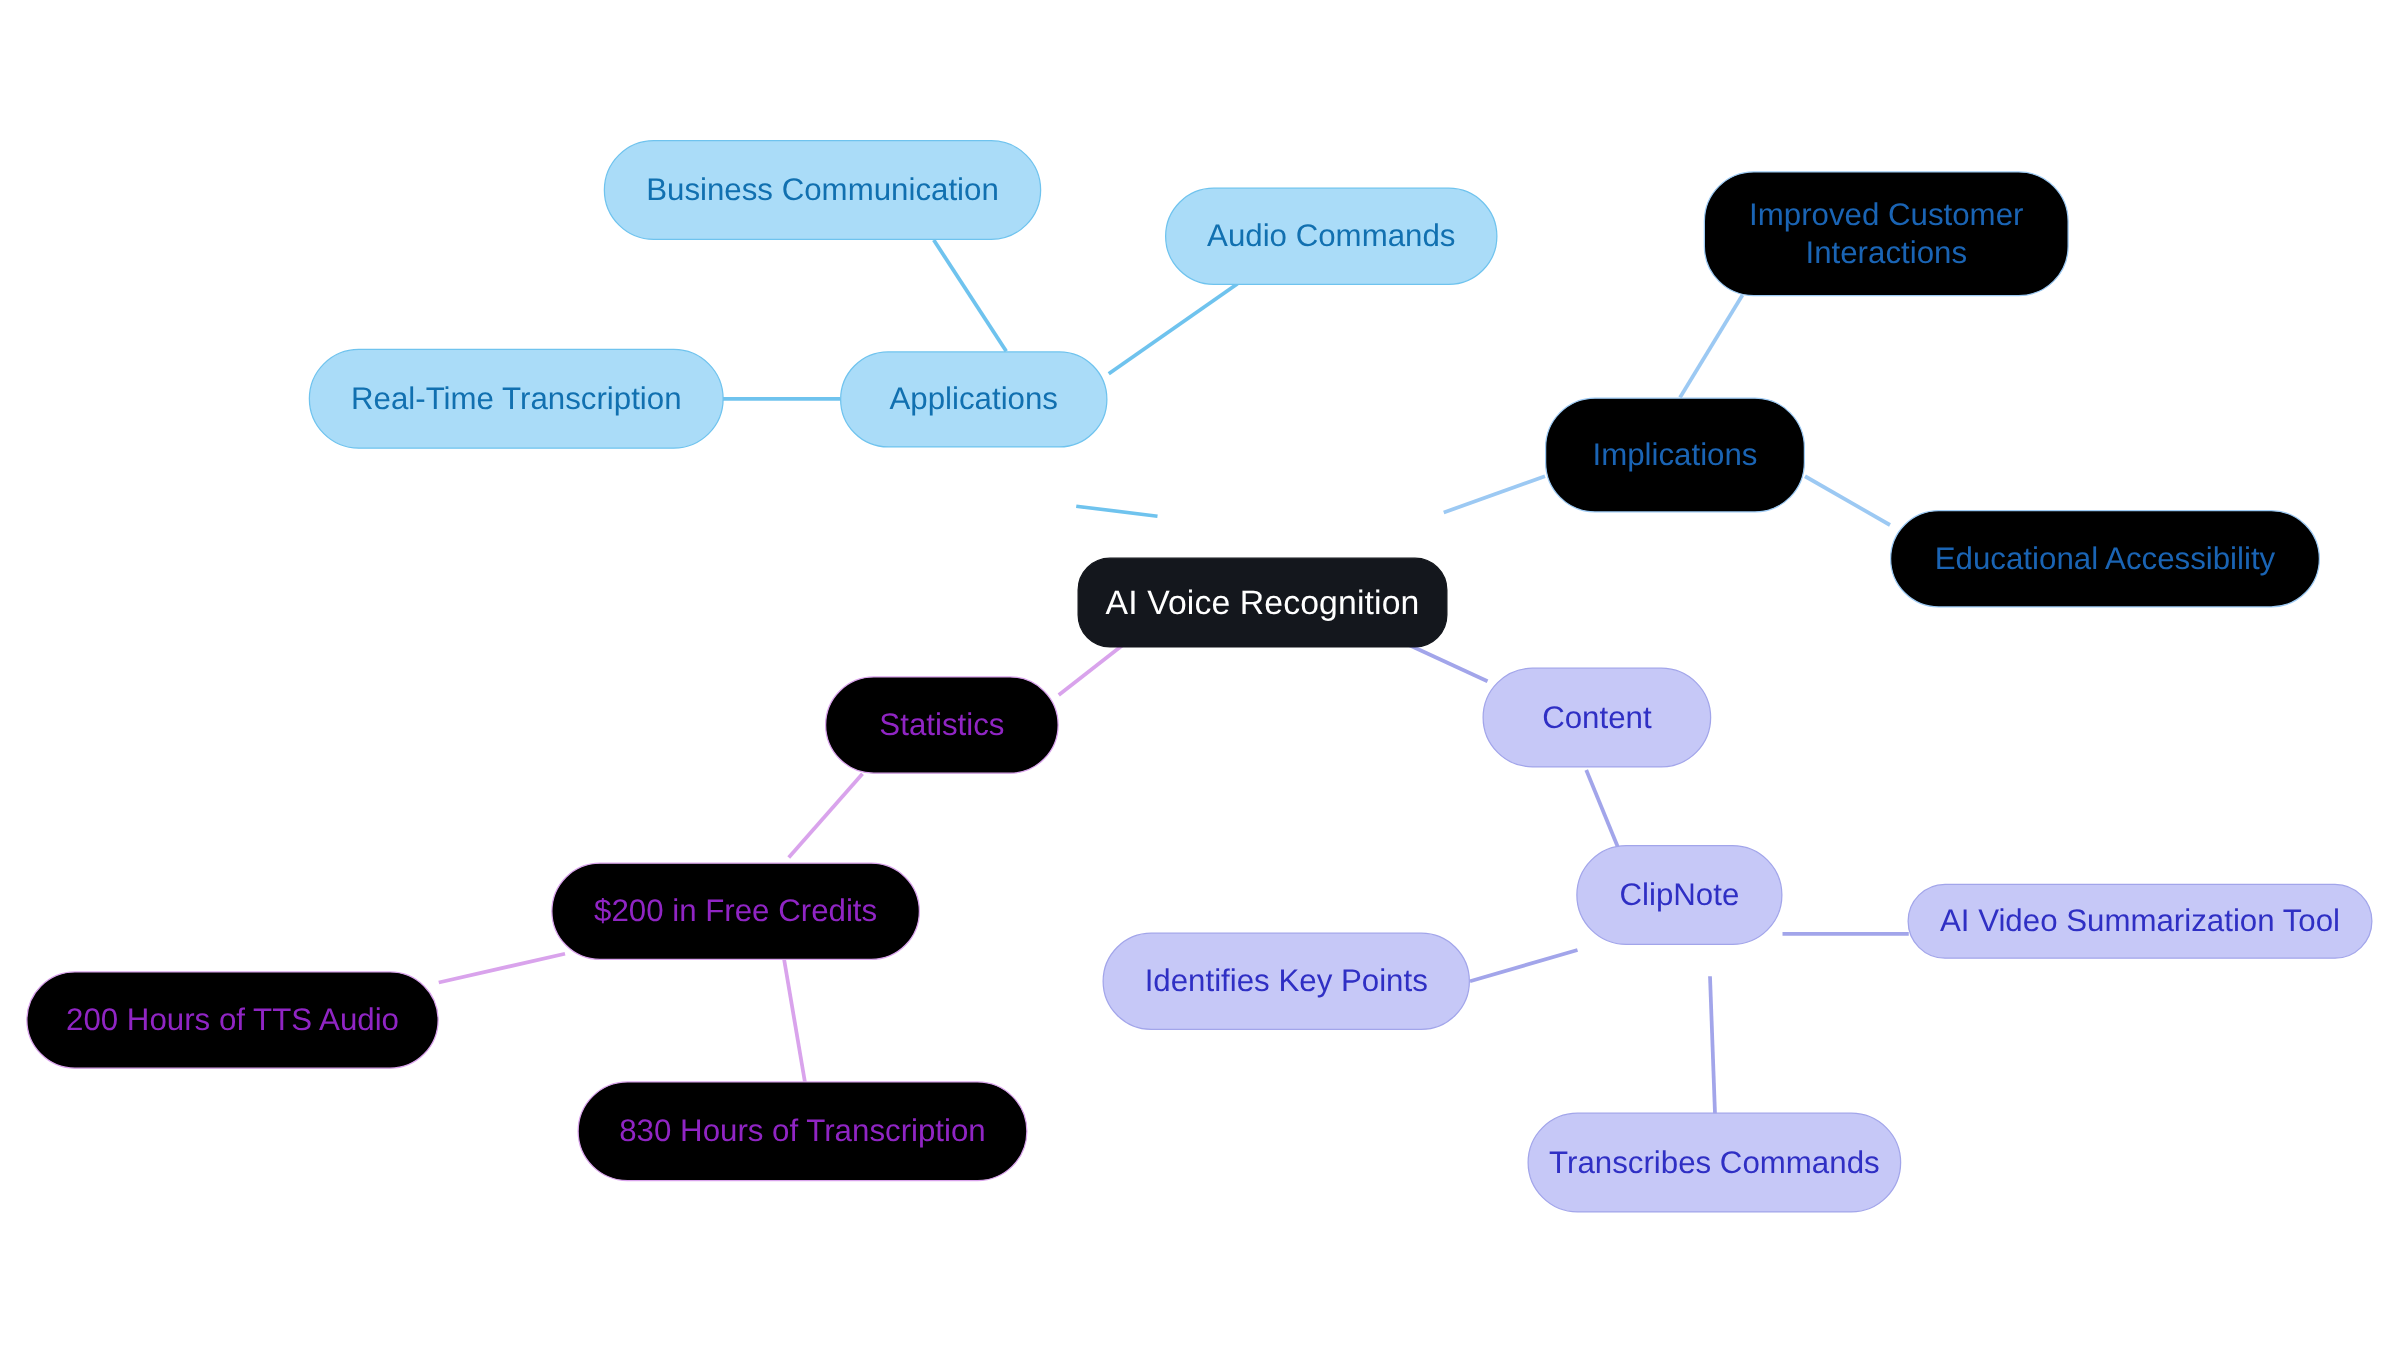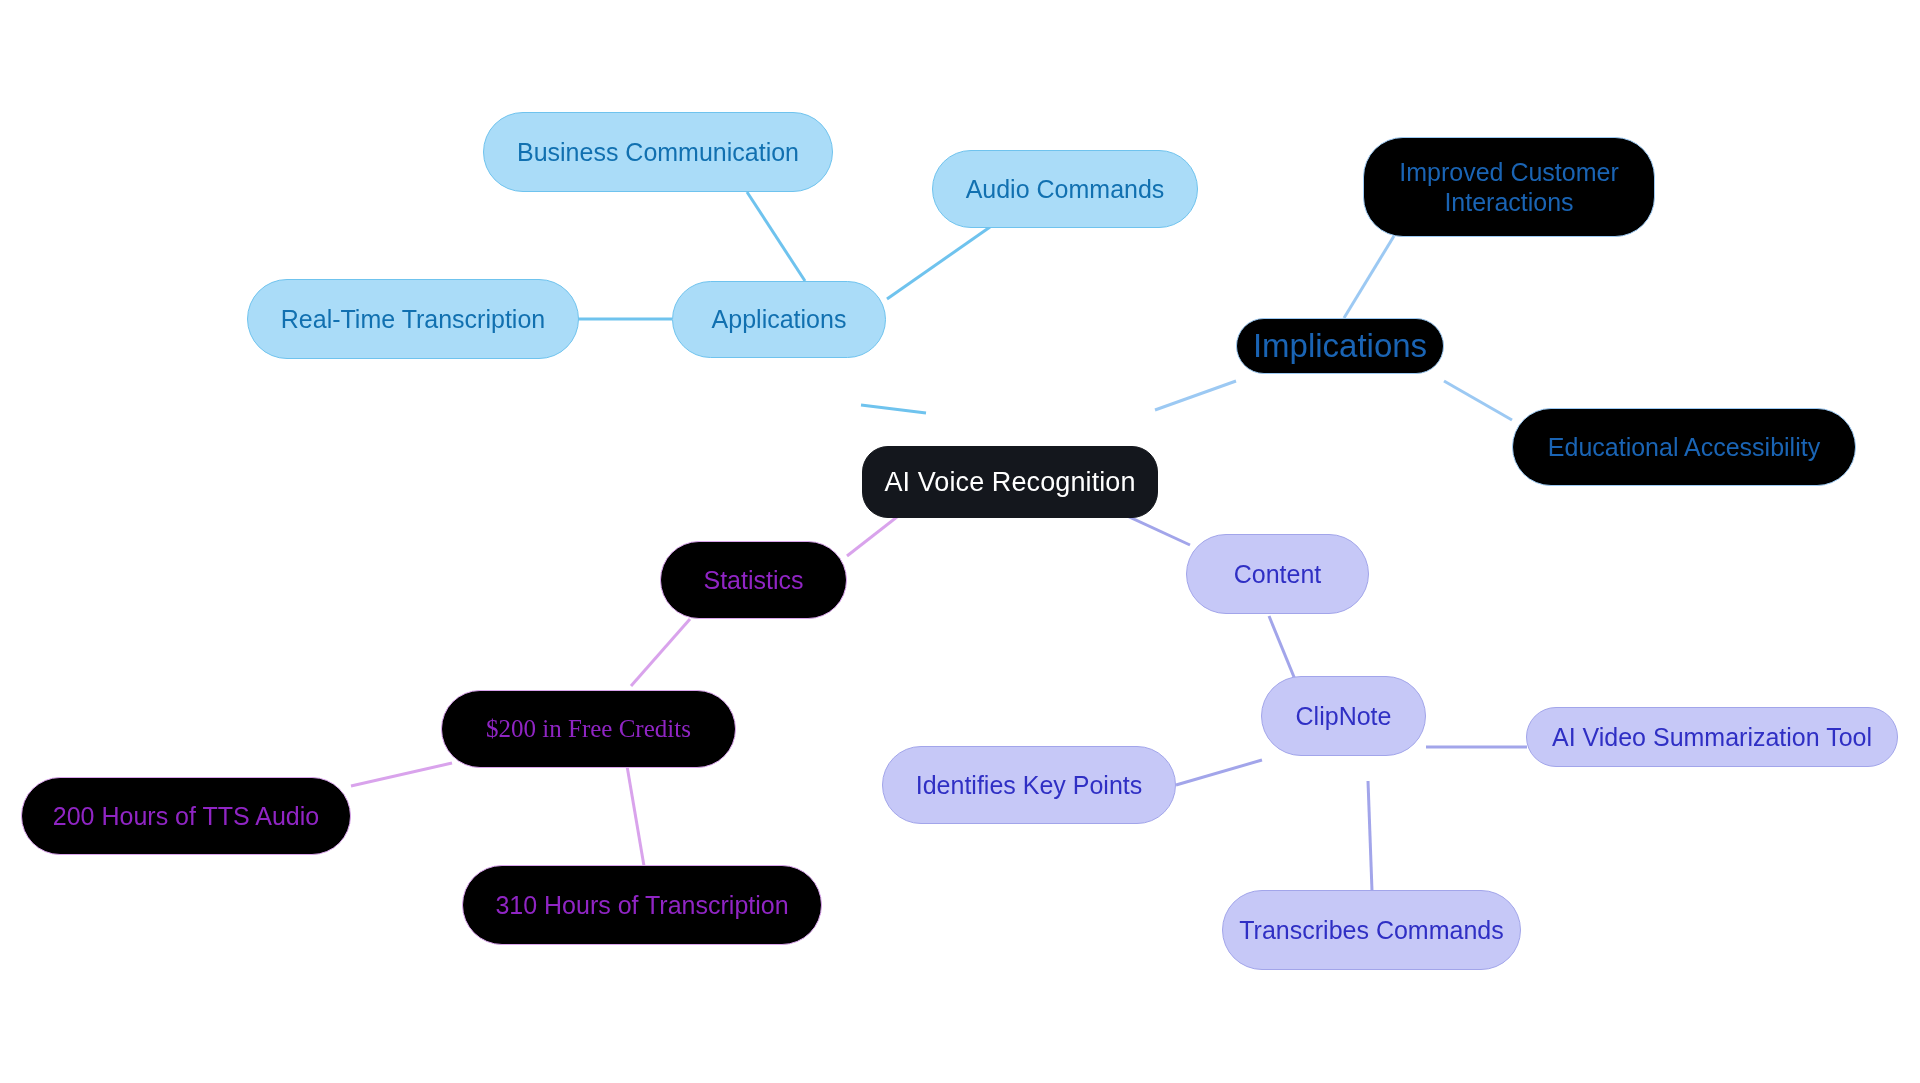--- a/index.html
+++ b/index.html
@@ -124,47 +124,47 @@
   </div>
 
   <div class="node fill-blue" style="left:932px; top:150px; width:266px; height:78px; font-size:25px;">
     <span>Audio Commands</span>
   </div>
 
   <div class="node fill-blue" style="left:247px; top:279px; width:332px; height:80px; font-size:25px;">
     <span>Real-Time Transcription</span>
   </div>
 
-  <div class="node fill-lightblue" style="left:1236px; top:318px; width:208px; height:56px; font-size:33px;">
+  <div class="node fill-lightblue" style="left:1236px; top:318px; width:208px; height:92px; font-size:25px;">
     <span>Implications</span>
   </div>
 
   <div class="node fill-lightblue" style="left:1363px; top:137px; width:292px; height:100px; font-size:25px;">
     <span>Improved Customer
 Interactions</span>
   </div>
 
   <div class="node fill-lightblue" style="left:1512px; top:408px; width:344px; height:78px; font-size:25px;">
     <span>Educational Accessibility</span>
   </div>
 
   <div class="node fill-pink" style="left:660px; top:541px; width:187px; height:78px; font-size:25px;">
     <span>Statistics</span>
   </div>
 
-  <div class="node fill-pink" style="left:441px; top:690px; width:295px; height:78px; font-size:25px;font-family:Liberation Serif, serif;">
+  <div class="node fill-pink" style="left:441px; top:690px; width:295px; height:78px; font-size:25px;">
     <span>$200 in Free Credits</span>
   </div>
 
   <div class="node fill-pink" style="left:21px; top:777px; width:330px; height:78px; font-size:25px;">
     <span>200 Hours of TTS Audio</span>
   </div>
 
   <div class="node fill-pink" style="left:462px; top:865px; width:360px; height:80px; font-size:25px;">
-    <span>310 Hours of Transcription</span>
+    <span>830 Hours of Transcription</span>
   </div>
 
   <div class="node fill-periwinkle" style="left:1186px; top:534px; width:183px; height:80px; font-size:25px;">
     <span>Content</span>
   </div>
 
   <div class="node fill-periwinkle" style="left:1261px; top:676px; width:165px; height:80px; font-size:25px;">
     <span>ClipNote</span>
   </div>
 

